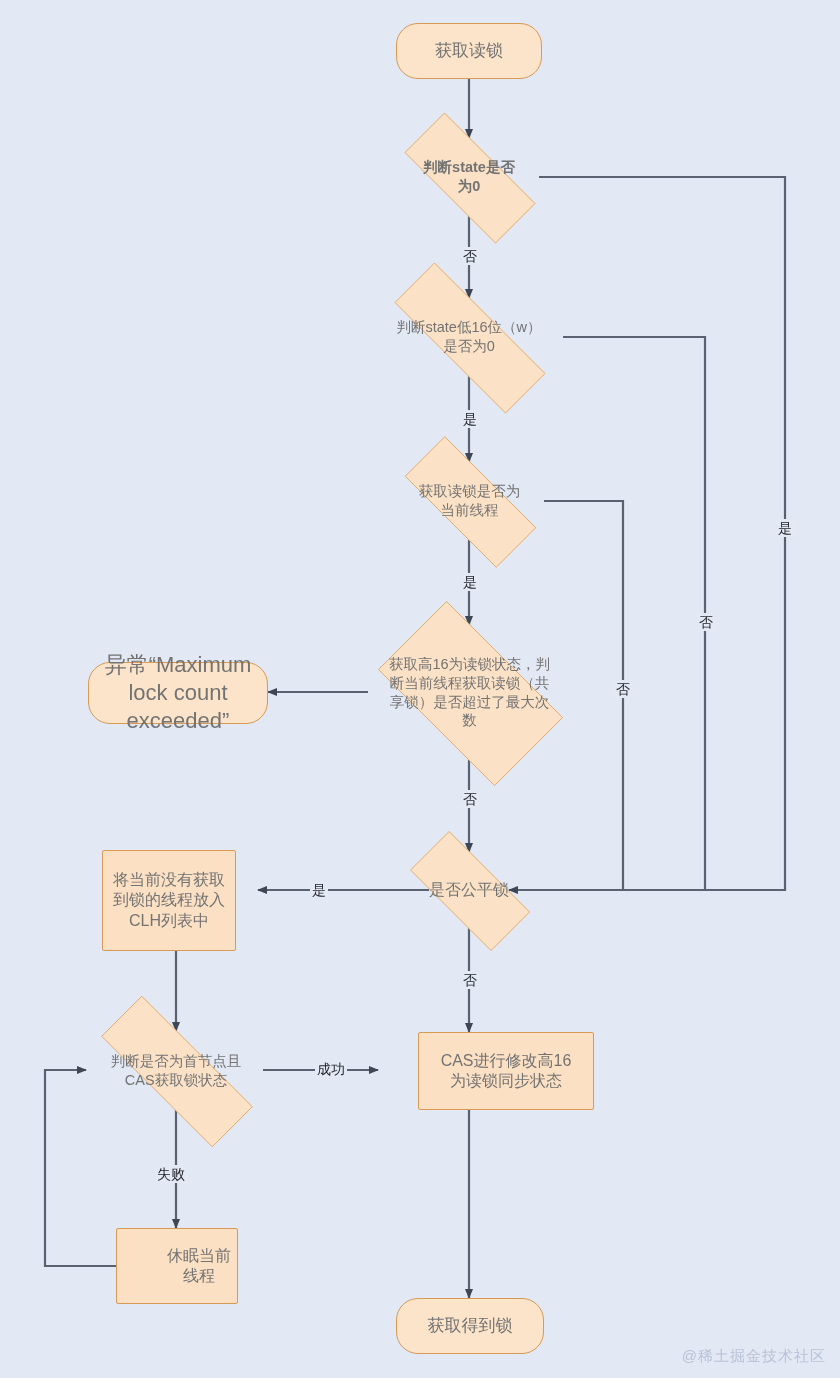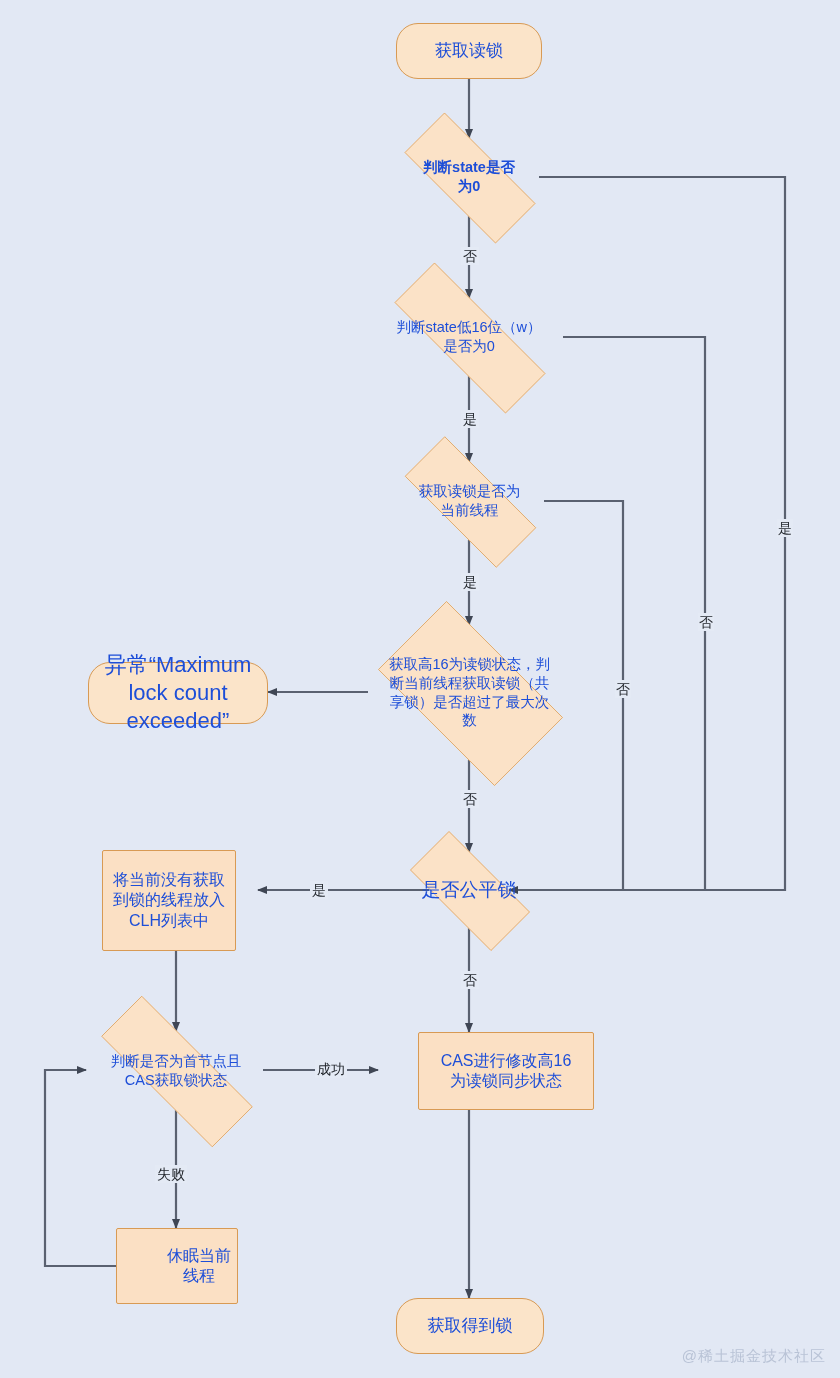--- a/index.html
+++ b/index.html
@@ -11,21 +11,21 @@
     position:relative;overflow:hidden;
   }
   #canvas{position:absolute;inset:0;width:840px;height:1378px;}
   #edges{position:absolute;left:0;top:0;width:840px;height:1378px;}
 
   .node{
     position:absolute;
     box-sizing:border-box;
     display:flex;align-items:center;justify-content:center;
     text-align:center;
-    color:#1d4ed8;
+    color:#737373;
     line-height:1.28;
     z-index:3;
   }
   .node .txt{display:block;padding:0 6px;white-space:pre-line;}
 
   
   .term{
     background:#fbe4c9;
     border:1.6px solid #d89a54;
     border-radius:22px;
@@ -150,21 +150,21 @@
   </div>
 
   <div class="node term" style="left:88px;top:662px;width:180px;height:62px;font-size:22px;">
     <span class="txt">异常“Maximum
 lock count
 exceeded”</span>
   </div>
 
   <div class="node dec" style="left:389px;top:852px;width:160px;height:76px;">
     <span class="shape"></span>
-    <span class="txt" style="font-size:19px;">是否公平锁</span>
+    <span class="txt" style="font-size:16px;">是否公平锁</span>
   </div>
 
   <div class="node proc" style="left:102px;top:850px;width:134px;height:101px;">
     <span class="txt">将当前没有获取
 到锁的线程放入
 CLH列表中</span>
   </div>
 
   <div class="node dec" style="left:66px;top:1031px;width:220px;height:79px;">
     <span class="shape"></span>

